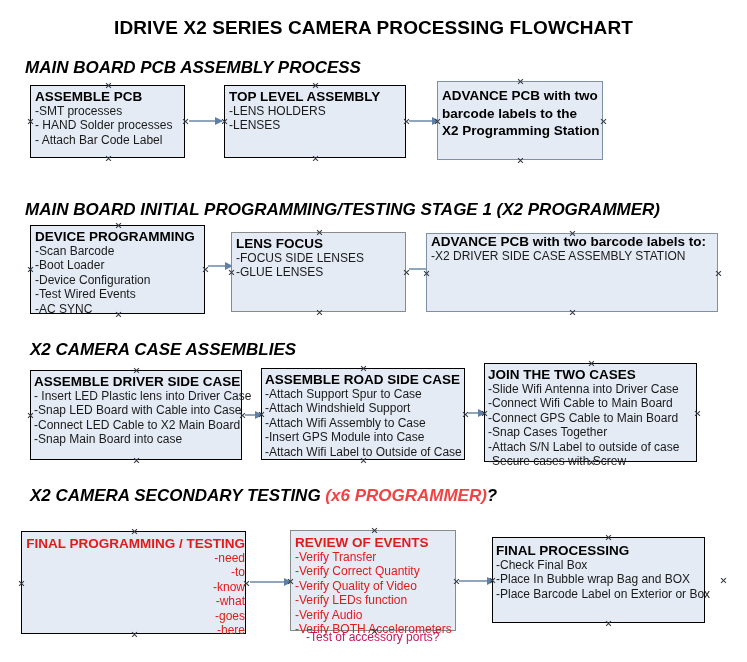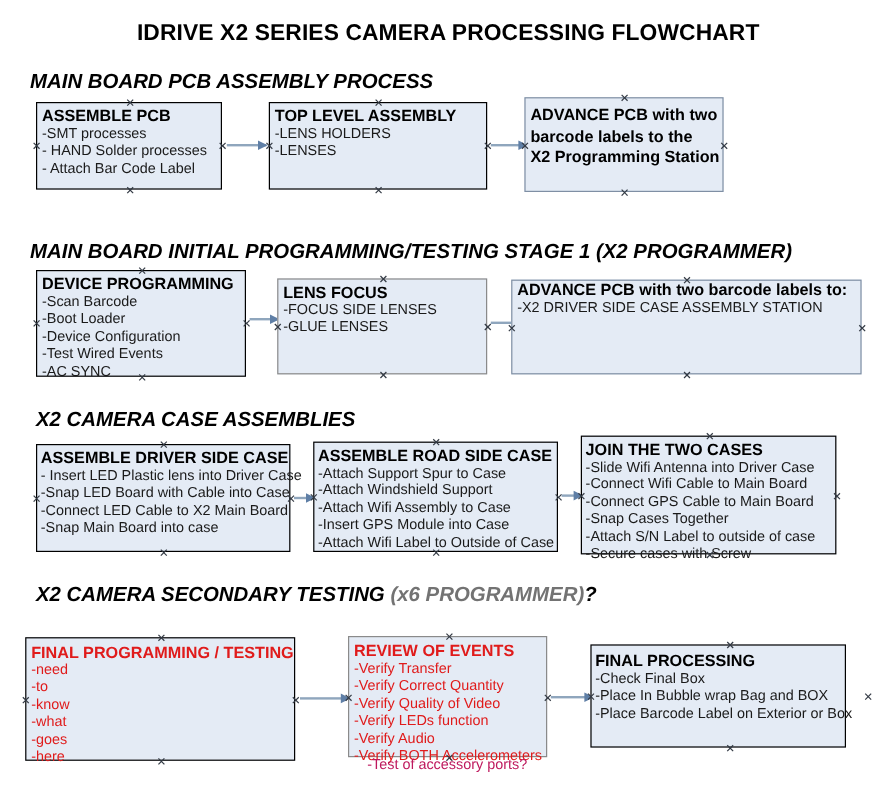--- a/index.html
+++ b/index.html
@@ -39,21 +39,21 @@
 
   .section-title {
     position: absolute;
     font-size: 17px;
     font-weight: bold;
     color: #000000;
     white-space: nowrap;
     font-style: italic;
   }
   .section-title .red-part {
-    color: #737373;
+    color: #ef4444;
     margin-top: 27px;
   }
   .section-title .black-part {
     color: #000000;
   }
 
   
   .node {
     position: absolute;
     background: #e4ebf5;
@@ -279,21 +279,21 @@
     <span class="handle" style="left:103px; top:95px;"></span>
     <span class="handle" style="left:-4px; top:46px;"></span>
     <span class="handle" style="left:209px; top:46px;"></span>
   </div>
 
   <div class="section-title" style="left:30px; top:486px;">
     <span class="black-part">X2 CAMERA SECONDARY TESTING </span><span class="red-part">(x6 PROGRAMMER)</span><span class="black-part">?</span>
   </div>
 
   <div class="node border-dark" style="left:21px; top:531px; width:225px; height:103px;">
-    <div class="node-body" style="padding-left:4px; padding-top:4px;">
+    <div class="node-body" style="padding-left:4px; padding-top:4px;text-align:right;">
       <div class="node-title red">FINAL PROGRAMMING / TESTING</div>
       <div class="node-line red">-need</div>
       <div class="node-line red">-to</div>
       <div class="node-line red">-know</div>
       <div class="node-line red">-what</div>
       <div class="node-line red">-goes</div>
       <div class="node-line red">-here</div>
     </div>
     <span class="handle" style="left:109px; top:-4px;"></span>
     <span class="handle" style="left:109px; top:99px;"></span>

